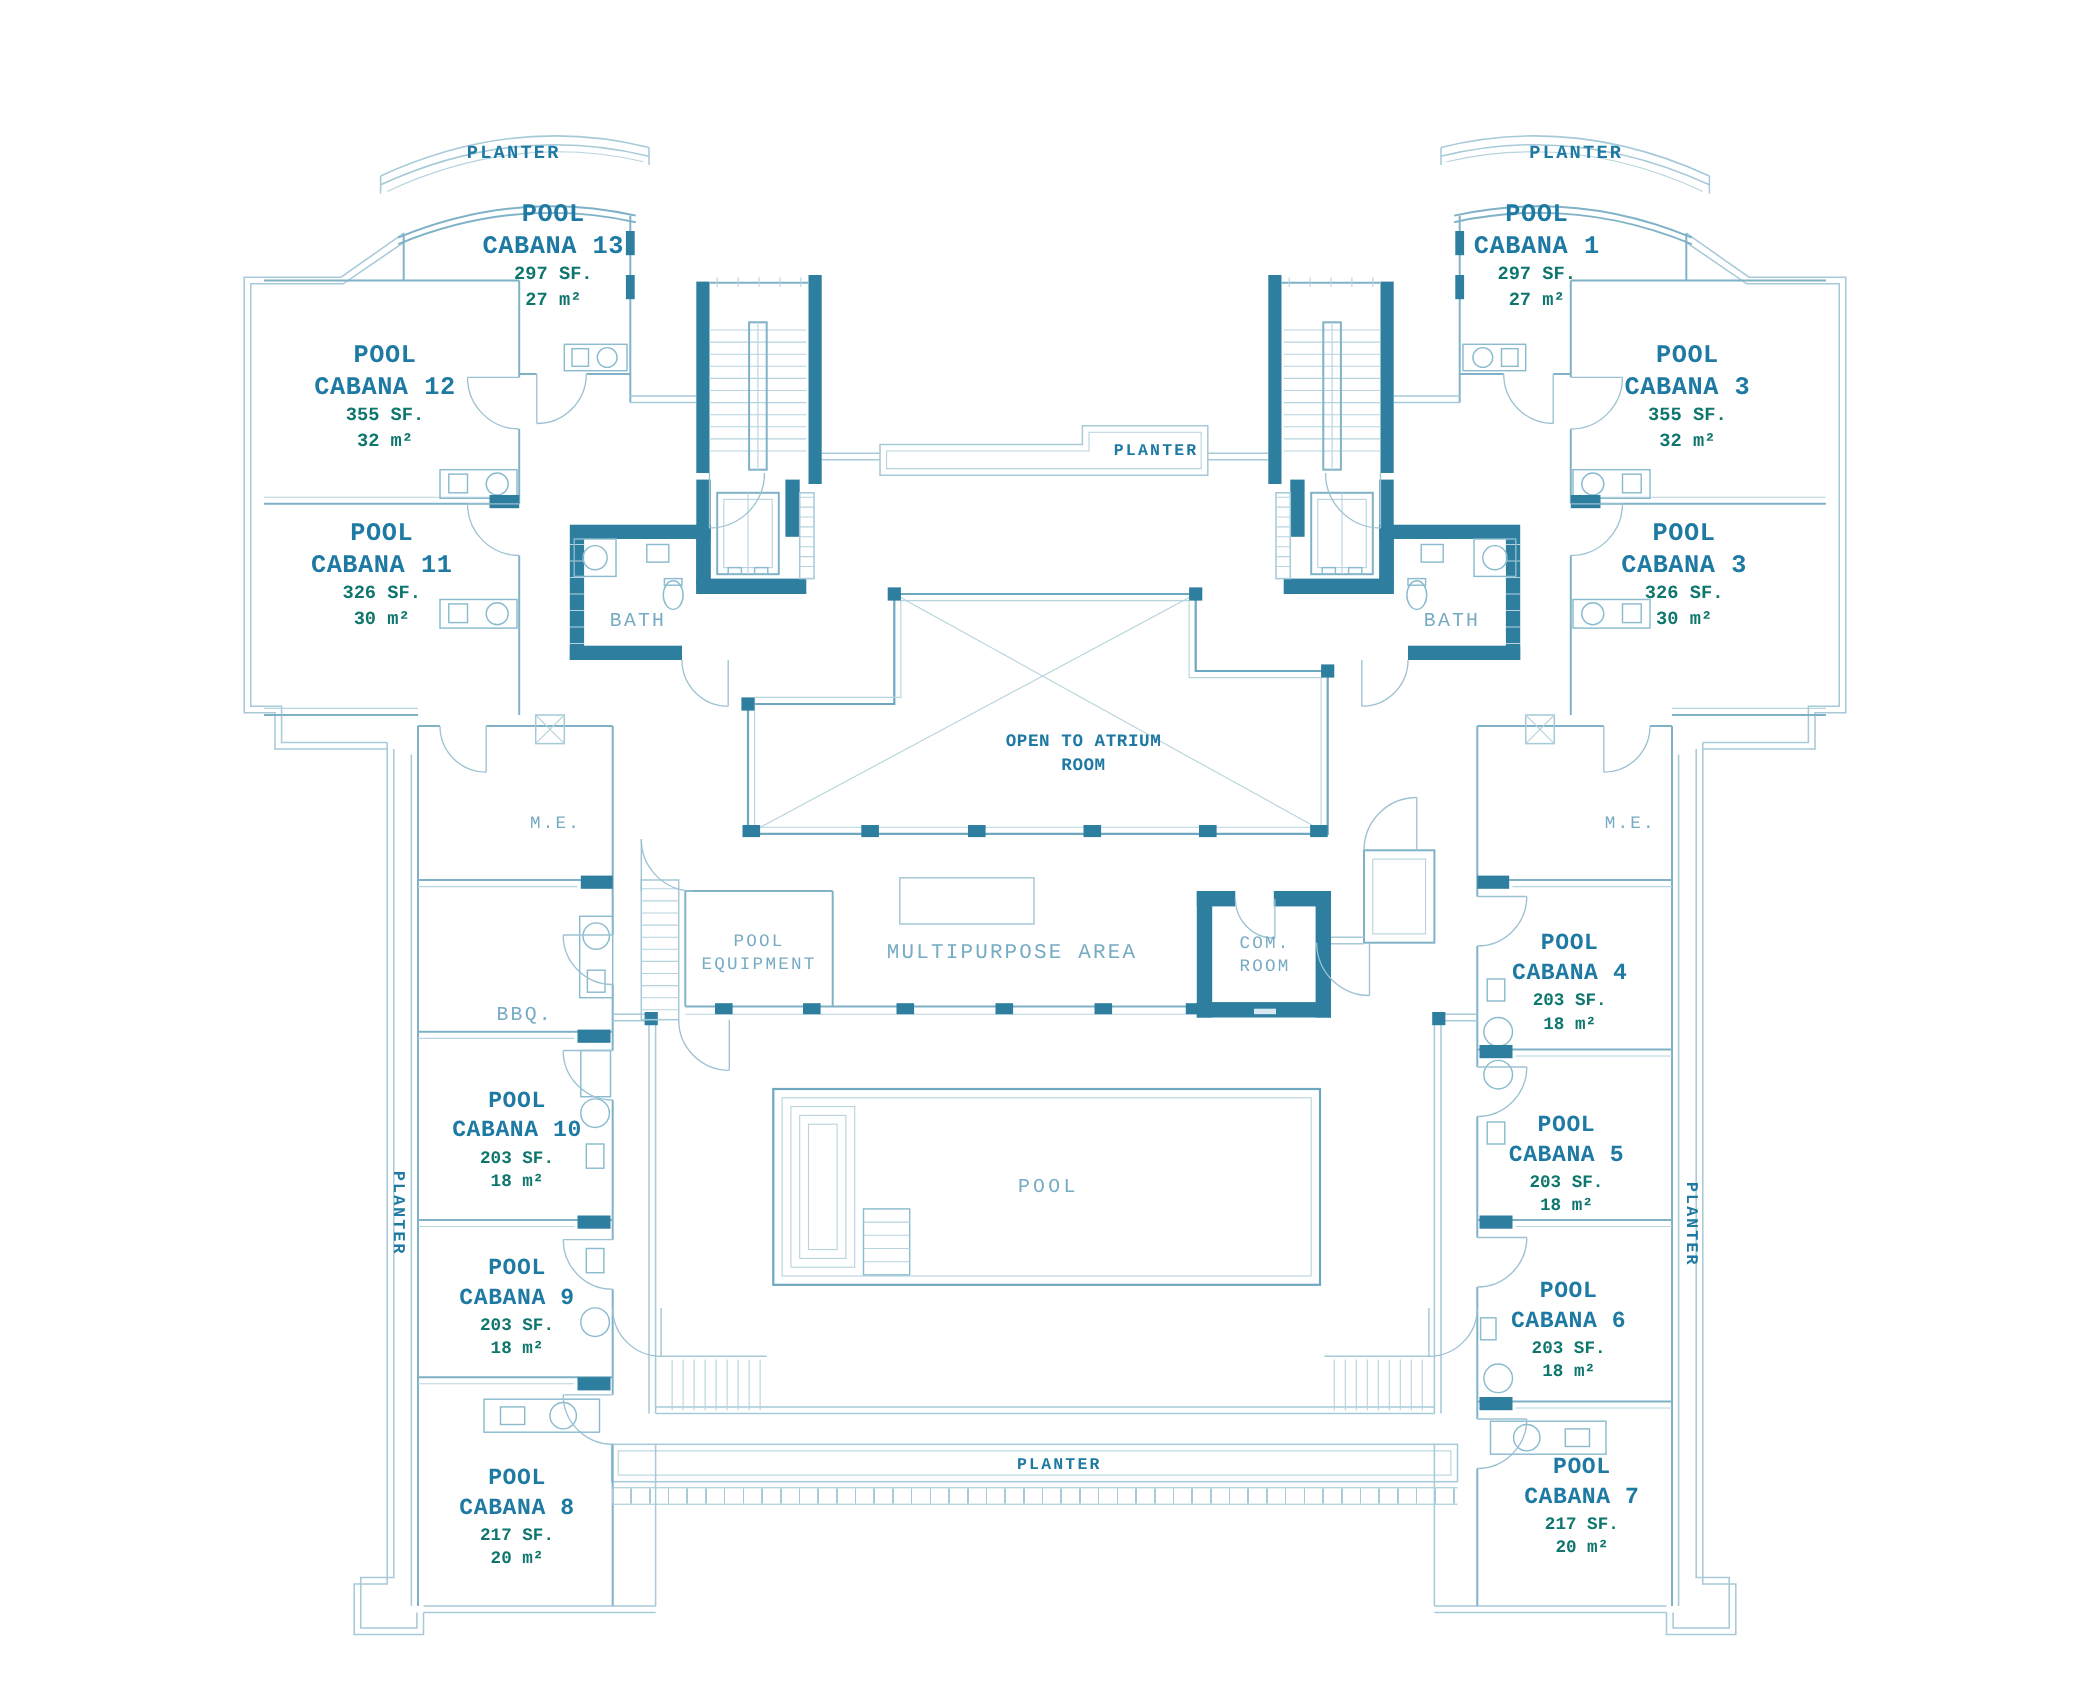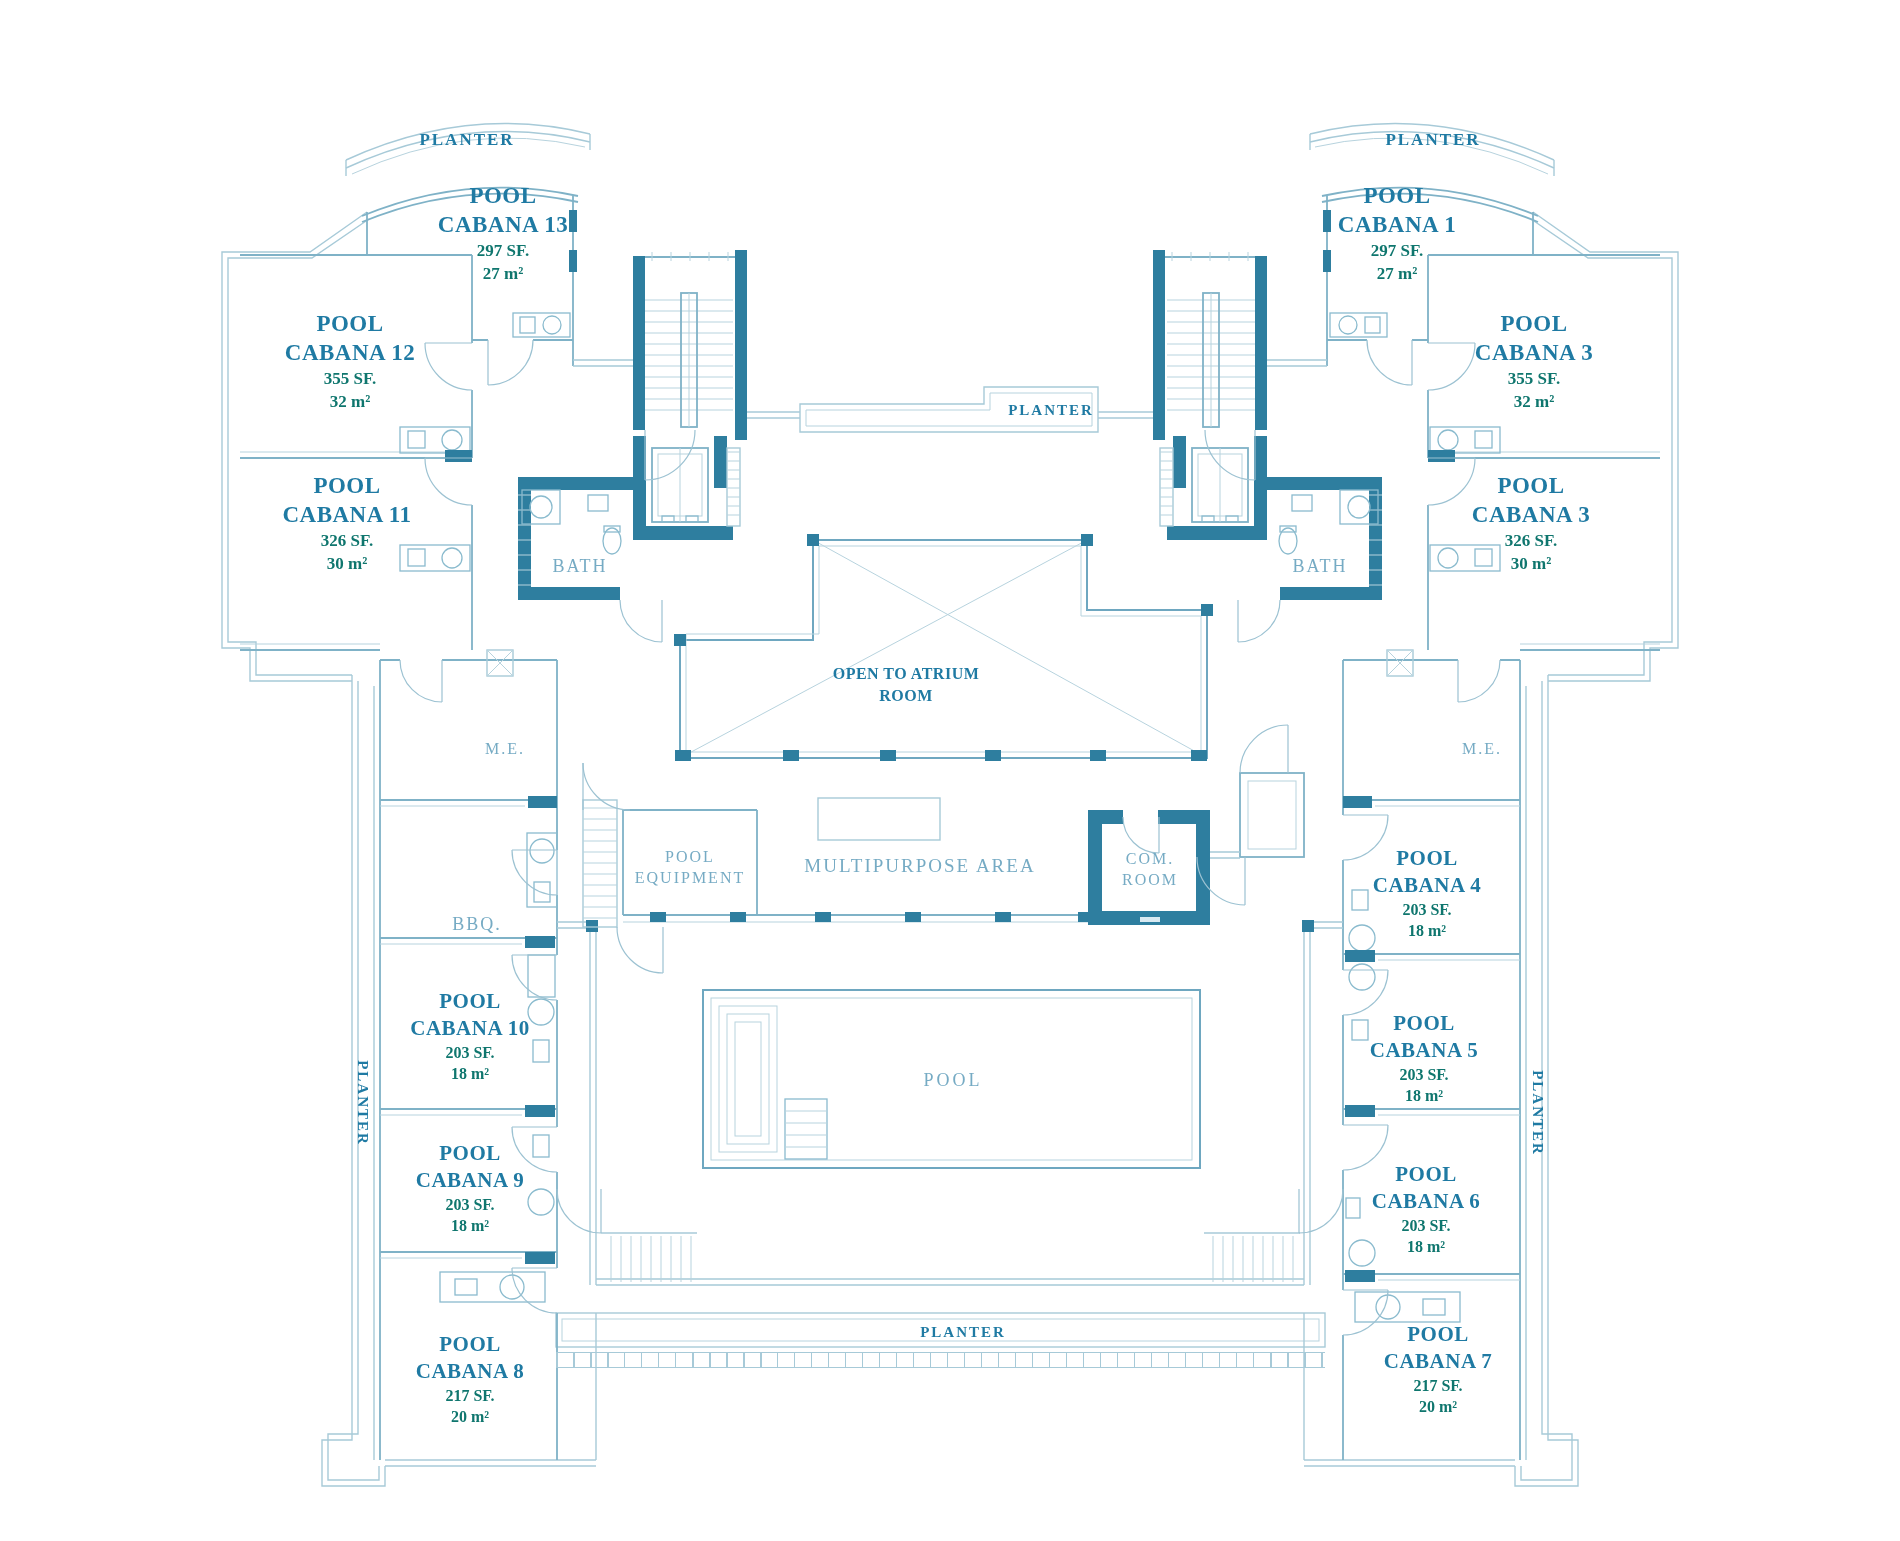--- a/index.html
+++ b/index.html
@@ -1,17 +1,17 @@
 <!DOCTYPE html>
 <html><head>
 <meta charset="utf-8">
 <style>
   html,body{margin:0;padding:0;background:#fff;}
   .plan{position:relative;width:1900px;height:1541px;background:#fff;
-        font-family:Liberation Serif, serif;overflow:hidden;}
+        font-family:Liberation Mono, monospace;overflow:hidden;}
   .plan svg{position:absolute;left:0;top:0;}
   
   .w1{stroke:#a7cad8;stroke-width:1.4;fill:none;}
   .w2{stroke:#7fb2c7;stroke-width:1.8;fill:none;}
   .w3{stroke:#6ea7c0;stroke-width:2;fill:none;}
   .thin{stroke:#b7d3de;stroke-width:1;fill:none;}
   .dk{fill:#2e7e9f;stroke:none;}
   .arc{stroke:#9cc2d2;stroke-width:1.2;fill:none;}
   .fx{stroke:#8abbce;stroke-width:1.3;fill:none;}
   
@@ -497,19 +497,19 @@
 <div class="lbl ctr lt lt-18" style="left:477px;top:924px">BBQ.</div>
 <div class="lbl lt lt-16" style="left:690px;top:846px">
   <span>POOL</span>
   <span>EQUIPMENT</span>
 </div>
 <div class="lbl ctr lt lt-19" style="left:920px;top:866px">MULTIPURPOSE AREA</div>
 <div class="lbl lt lt-16" style="left:1150px;top:848px">
   <span>COM.</span>
   <span>ROOM</span>
 </div>
-<div class="lbl atr" style="left:906px;top:663px">
+<div class="lbl atr" style="left:985px;top:663px">
   <span>OPEN TO ATRIUM</span>
   <span>ROOM</span>
 </div>
 <div class="lbl ctr lt lt-18" style="left:953px;top:1080px;letter-spacing:3px">POOL</div>
 
 </div>
 
 </body></html>

